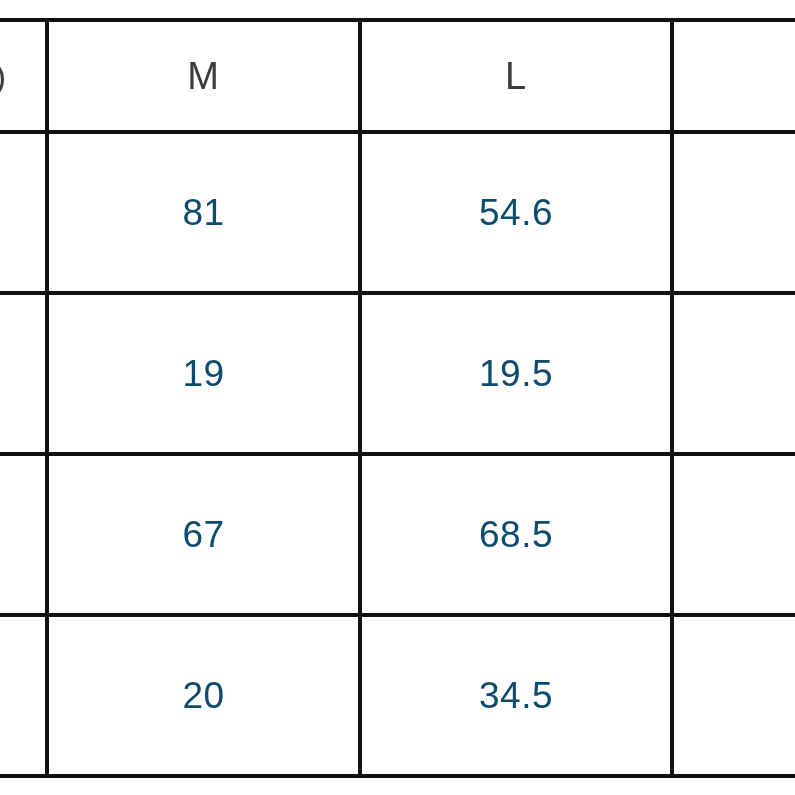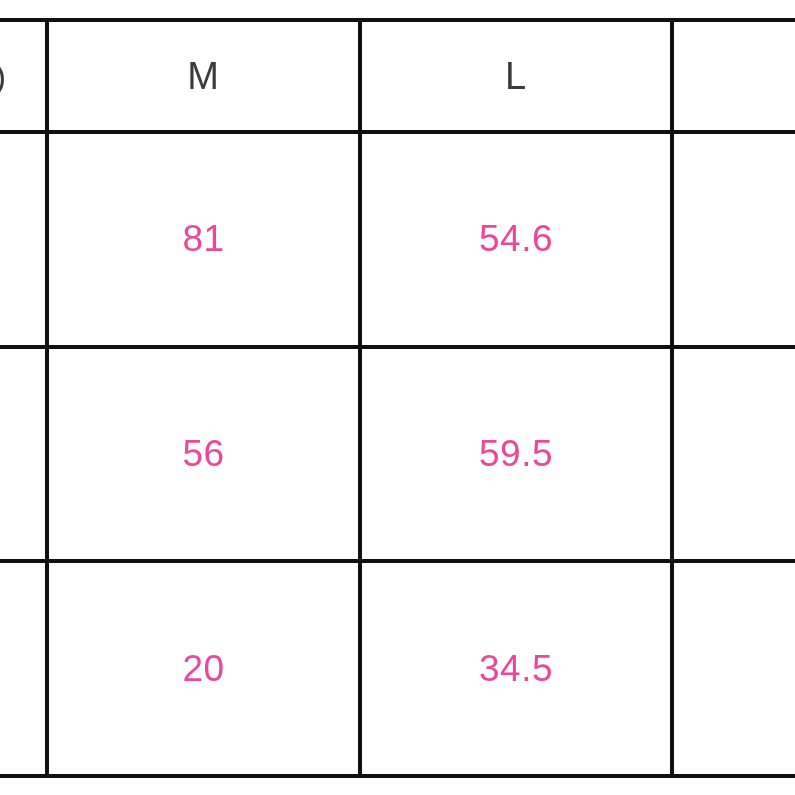--- a/index.html
+++ b/index.html
@@ -73,21 +73,21 @@
     font-size: 38px;
     font-weight: 300;
     letter-spacing: 1px;
     color: #3b3b3b;
   }
 
   .measure-value {
     font-size: 37px;
     font-weight: 300;
     letter-spacing: 0.5px;
-    color: #ec4899;
+    color: #0c4a6e;
   }
 
   
   .clipped-unit {
     display: block;
     font-size: 34px;
     font-weight: 300;
     color: #3b3b3b;
     white-space: nowrap;
     text-align: left;
@@ -145,37 +145,51 @@
           <span class="measure-value">81</span>
         </td>
         <td>
           <span class="measure-value">54.6</span>
         </td>
         <td class="cell-extra">
           <span class="measure-value"></span>
         </td>
       </tr>
 
-      <tr>
-        <td class="cell-label">
-          <span class="row-label-clip"></span>
-        </td>
-        <td>
-          <span class="measure-value">56</span>
-        </td>
-        <td>
-          <span class="measure-value">59.5</span>
-        </td>
-        <td class="cell-extra">
-          <span class="measure-value"></span>
-        </td>
-      </tr>
-
-
-
+
+
+      <tr>
+        <td class="cell-label">
+          <span class="row-label-clip"></span>
+        </td>
+        <td>
+          <span class="measure-value">19</span>
+        </td>
+        <td>
+          <span class="measure-value">19.5</span>
+        </td>
+        <td class="cell-extra">
+          <span class="measure-value"></span>
+        </td>
+      </tr>
+
+      <tr>
+        <td class="cell-label">
+          <span class="row-label-clip"></span>
+        </td>
+        <td>
+          <span class="measure-value">67</span>
+        </td>
+        <td>
+          <span class="measure-value">68.5</span>
+        </td>
+        <td class="cell-extra">
+          <span class="measure-value"></span>
+        </td>
+      </tr>
 
       <tr>
         <td class="cell-label">
           <span class="row-label-clip"></span>
         </td>
         <td>
           <span class="measure-value">20</span>
         </td>
         <td>
           <span class="measure-value">34.5</span>

